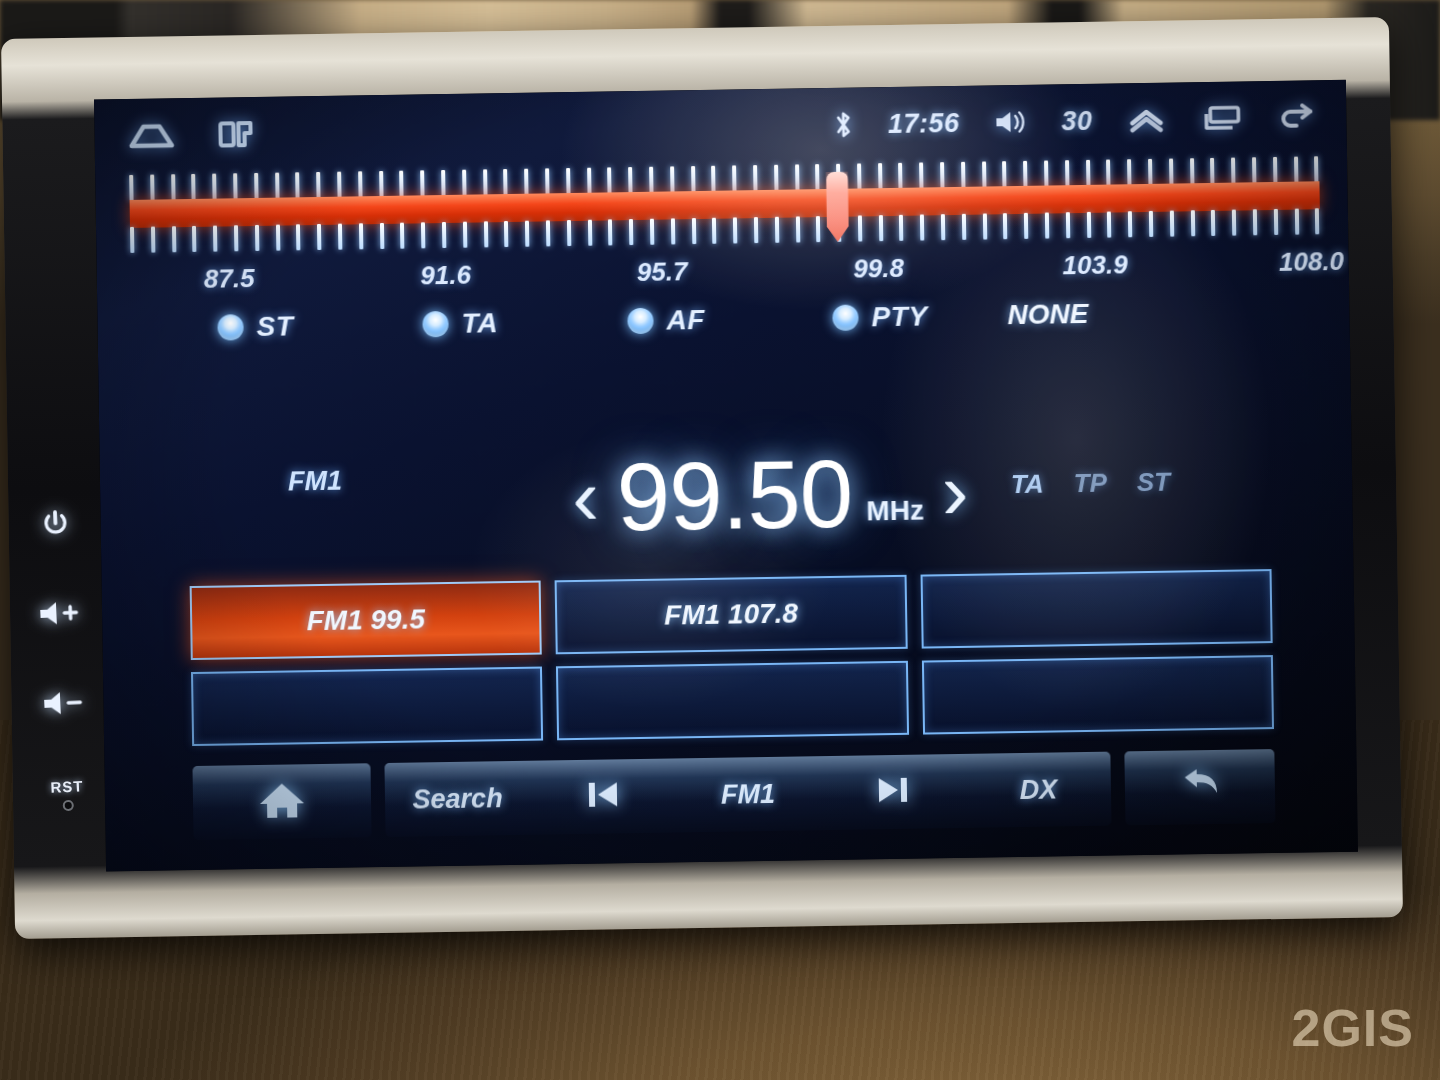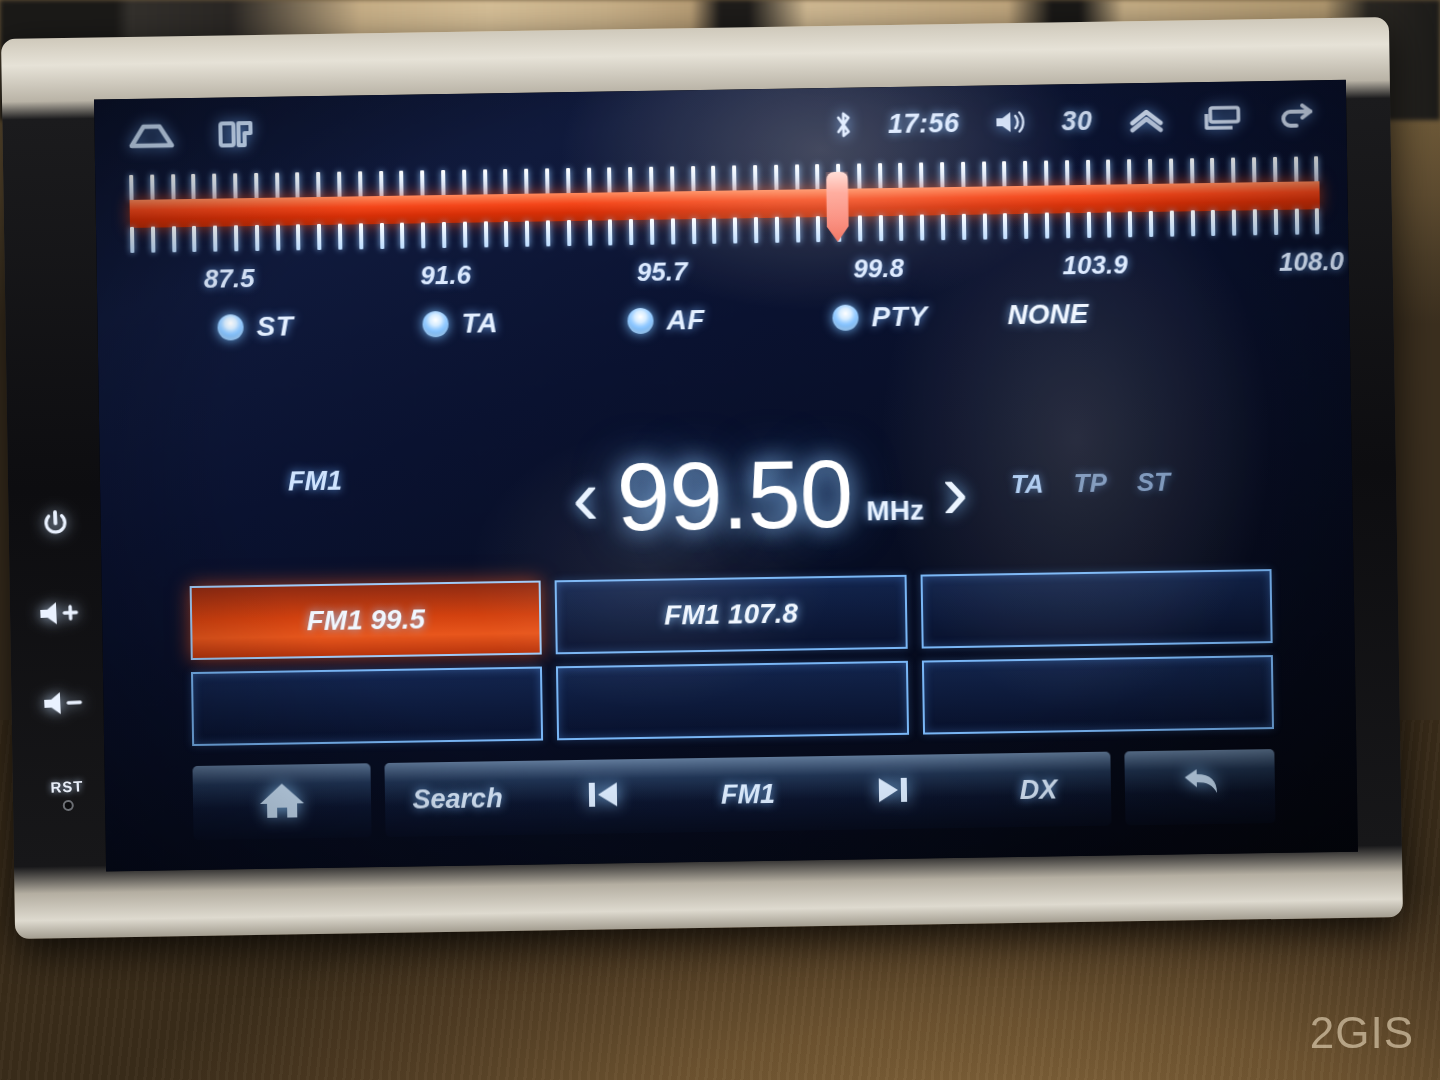--- a/index.html
+++ b/index.html
@@ -246,21 +246,21 @@
     color: #e8eef8; text-shadow: 0 0 6px rgba(200,225,255,0.8);
   }
   .rst-hole {
     width: 11px; height: 11px; border-radius: 50%;
     border: 2px solid #6c6f74; margin-top: 5px; background: #0b0b0d;
   }
 
   
   .watermark {
     position: absolute; right: 26px; bottom: 22px; z-index: 60;
-    font-size: 44px; font-weight: normal; letter-spacing: 1px;
+    font-size: 52px; font-weight: bold; letter-spacing: 1px;
     color: rgba(232,216,188,0.62);
   }
 
   .blurfx { filter: blur(0.45px); }
 </style>
 </head>
 <body>
 
 <div class="scene">
   <div class="wall"></div>

